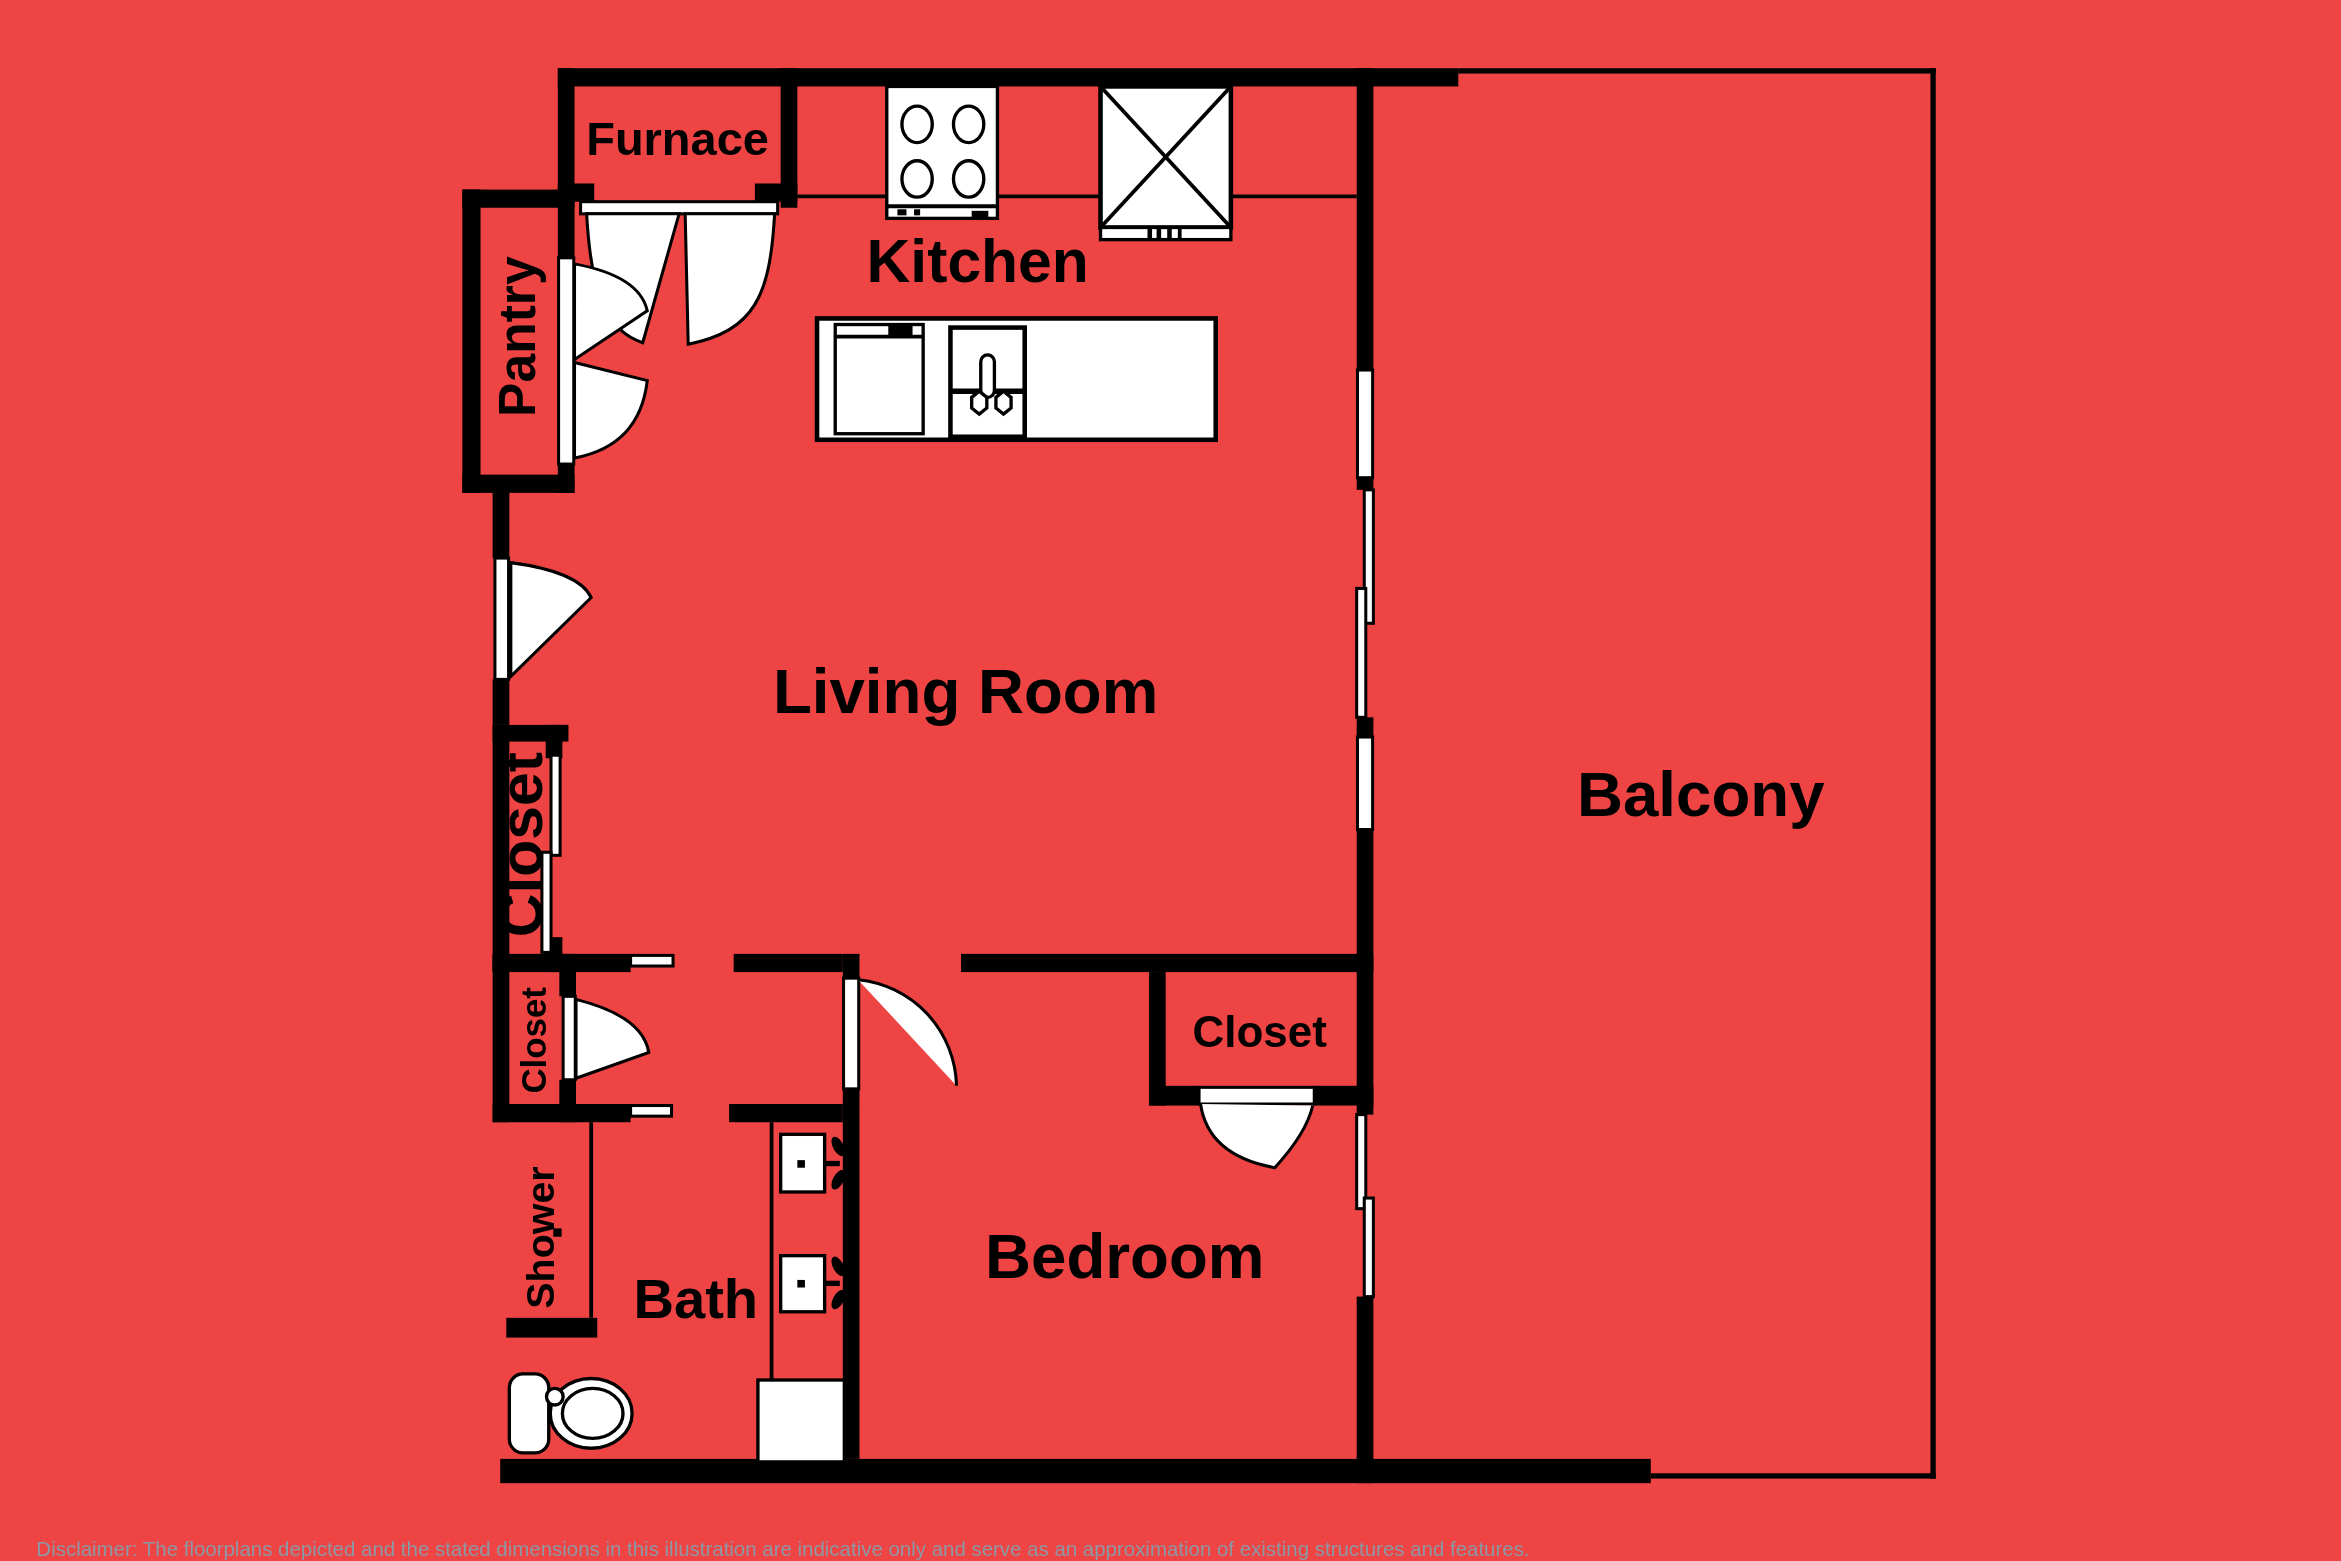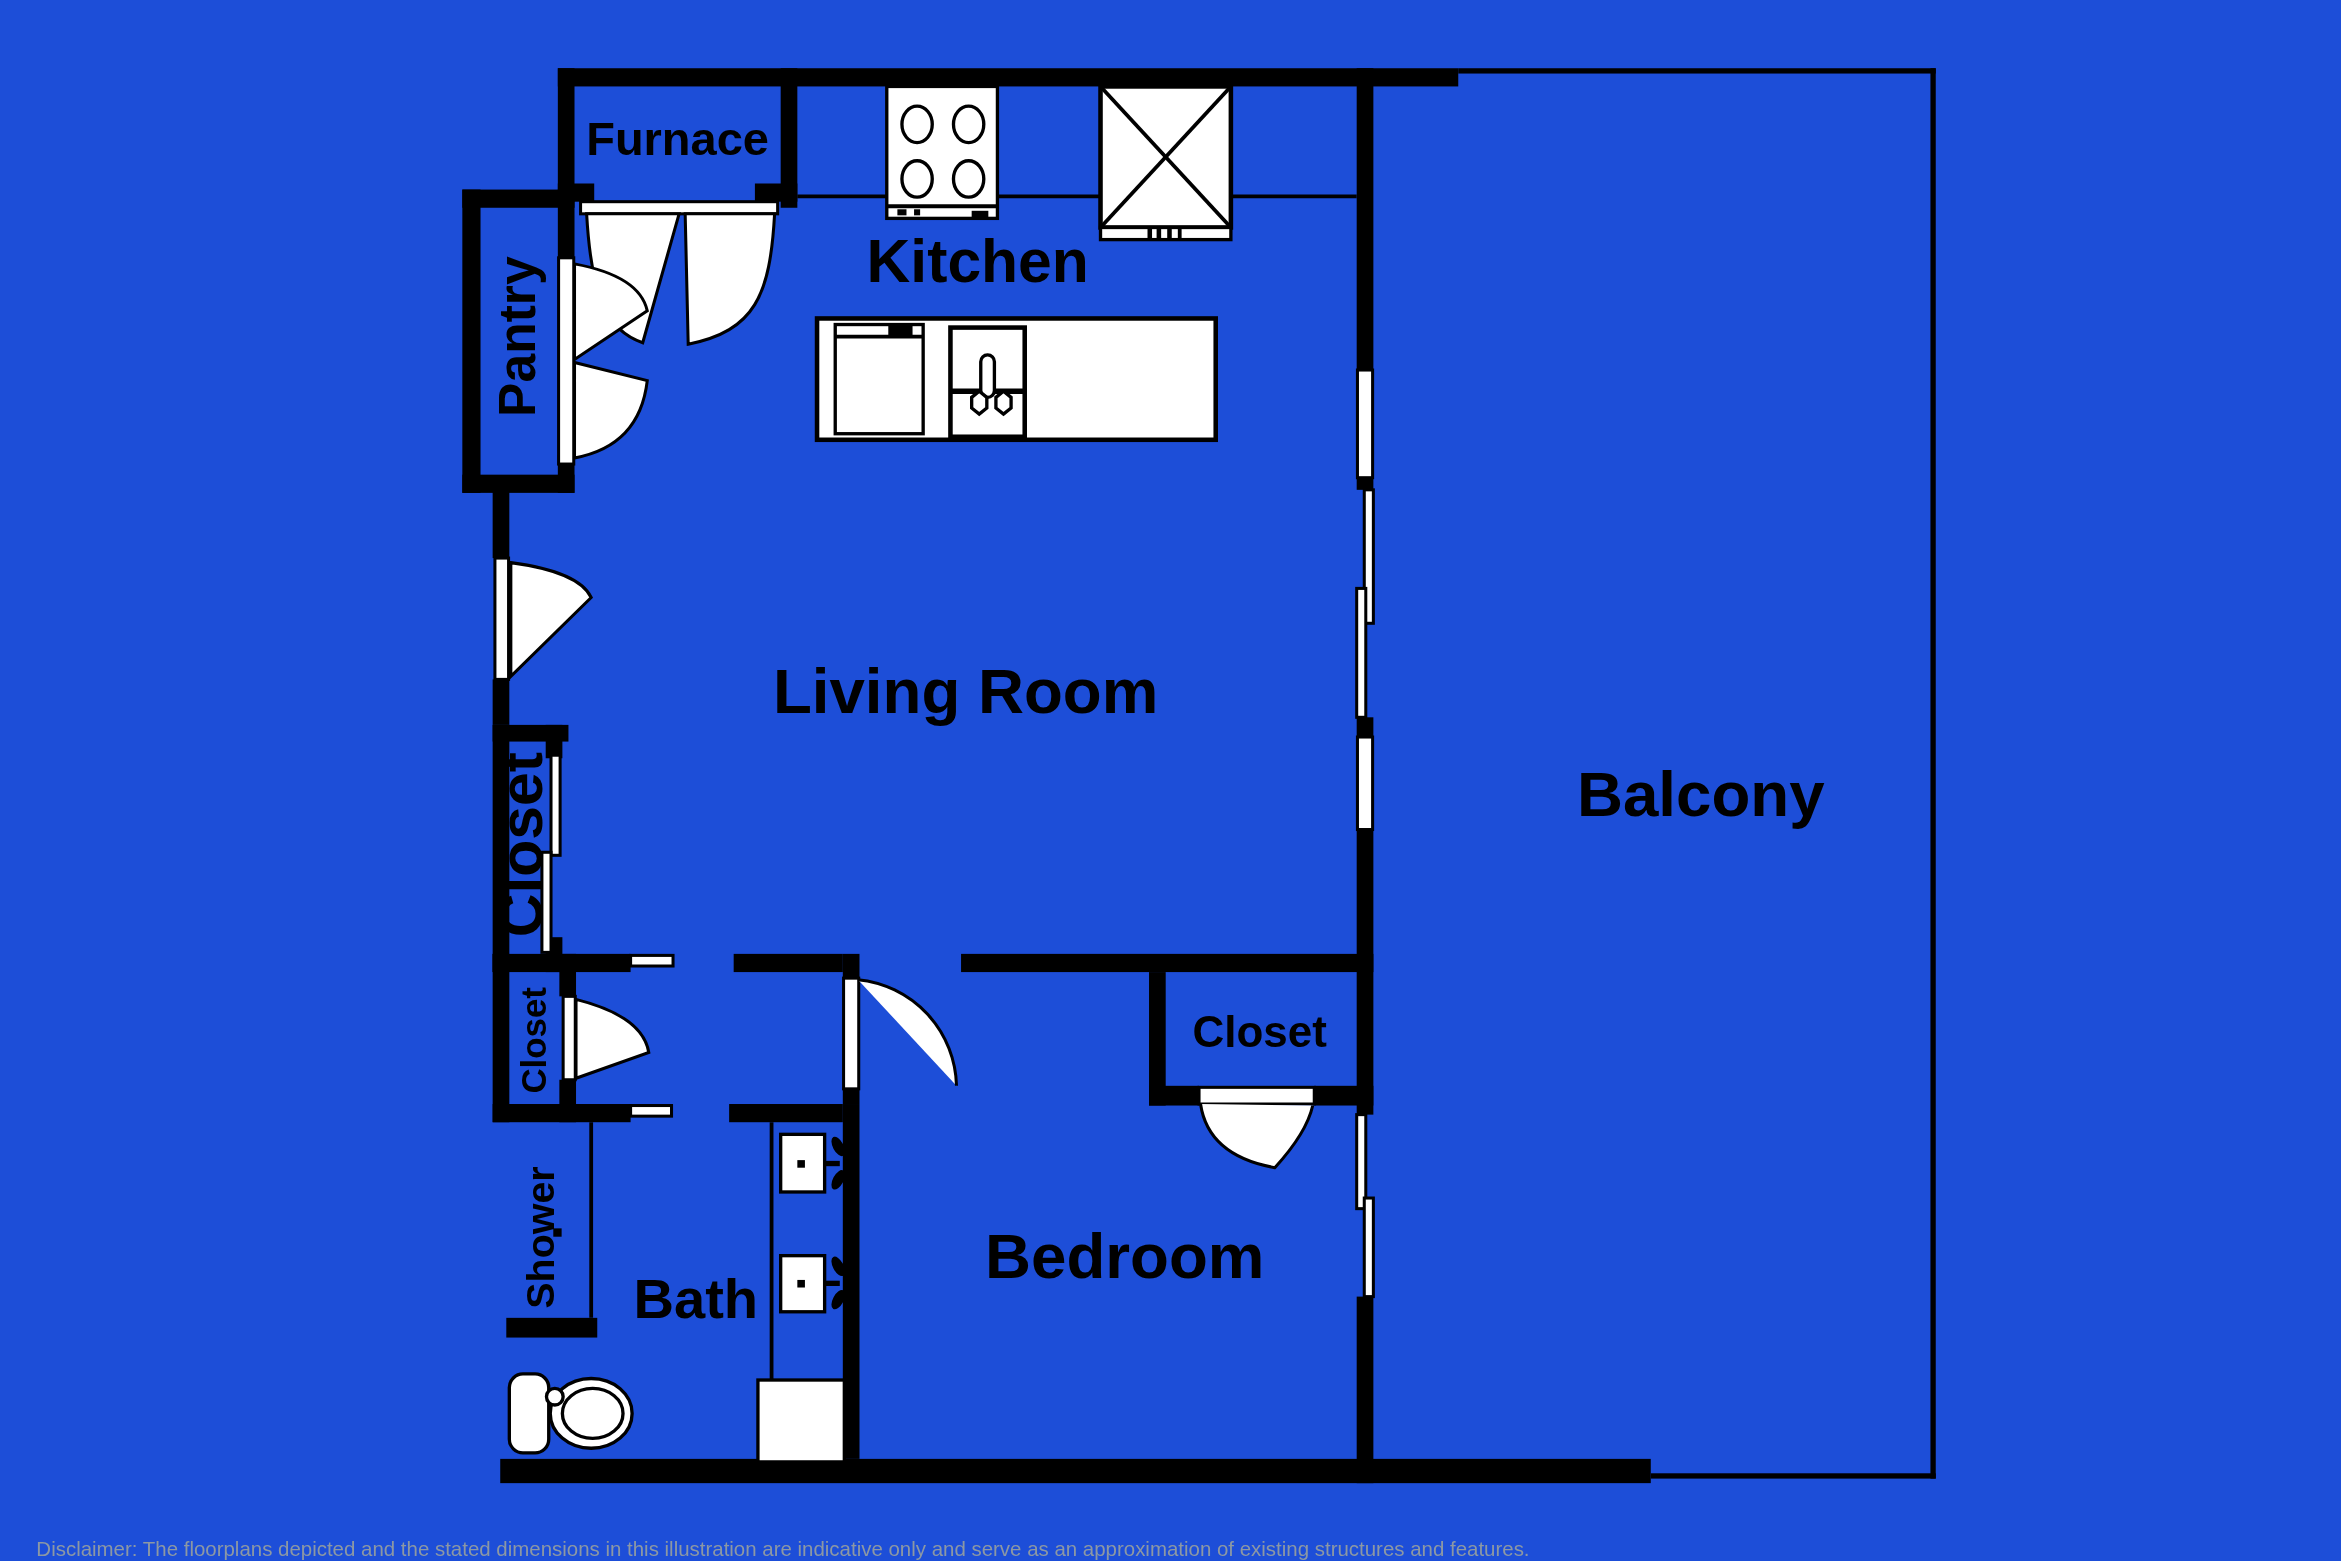--- a/index.html
+++ b/index.html
@@ -1,20 +1,20 @@
 <!DOCTYPE html>
 <html style="font-size:9.6px"><head>
 <meta charset="utf-8">
 <style>
   html,body{margin:0;padding:0;background:#ffffff;}
   .floorplan-stage{
     position:relative;
     width:2342px;
     height:1562px;
-    background:#1d4ed8;
+    background:#ef4444;
     overflow:hidden;
   }
   svg{position:absolute;left:0;top:0;width:100%;height:100%;}
   .wall{fill:#000000;stroke:none;}
   .thinline{stroke:#000000;stroke-width:2.5;fill:none;}
   .fixture{stroke:#000000;stroke-width:2.2;fill:#ffffff;}
   .fixture-bold{stroke:#000000;stroke-width:3;fill:#ffffff;}
   .leaf{stroke:#000000;stroke-width:2;fill:#ffffff;}
   .swing{stroke:#000000;stroke-width:2;fill:#ffffff;}
   .blackfill{fill:#000000;stroke:none;}

